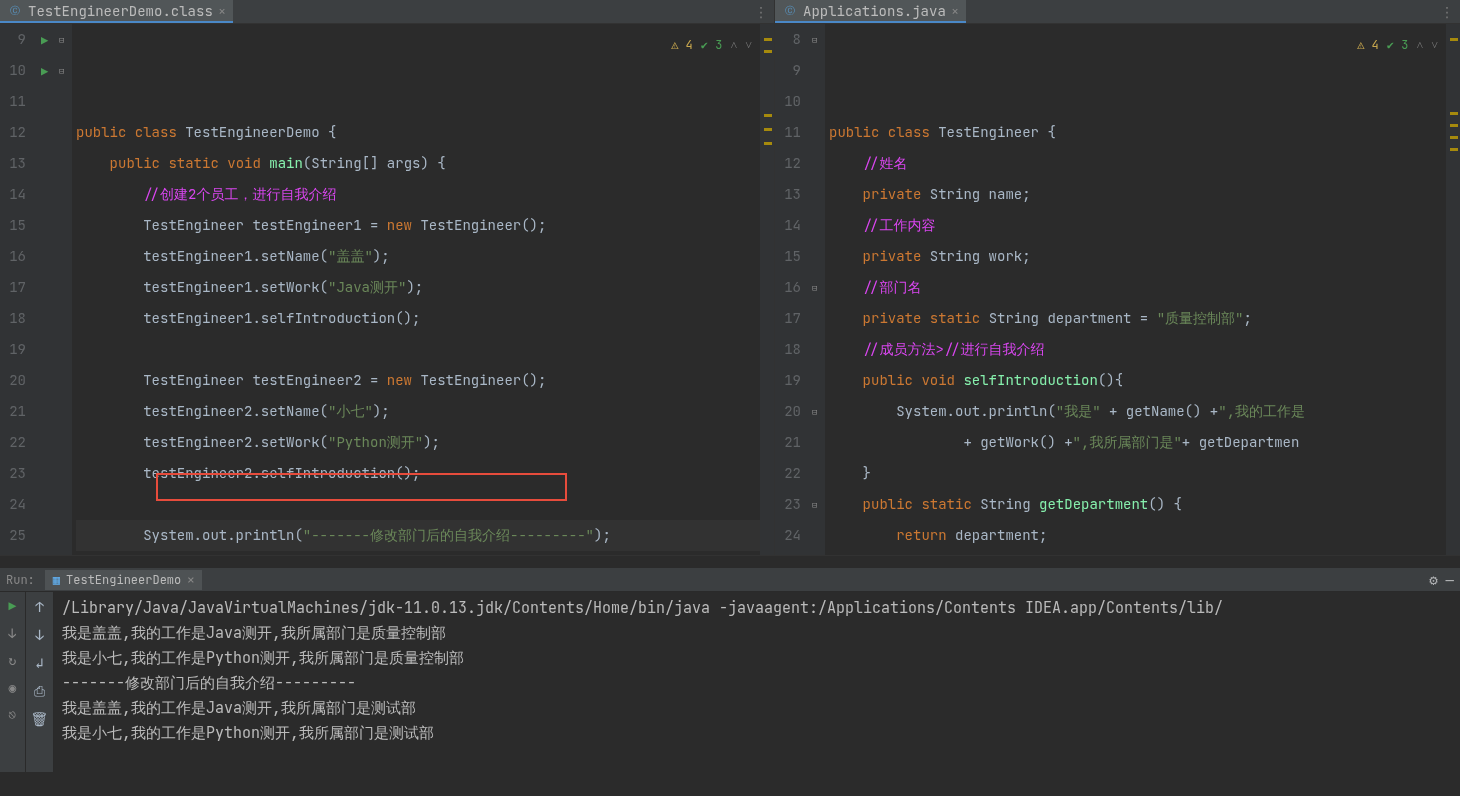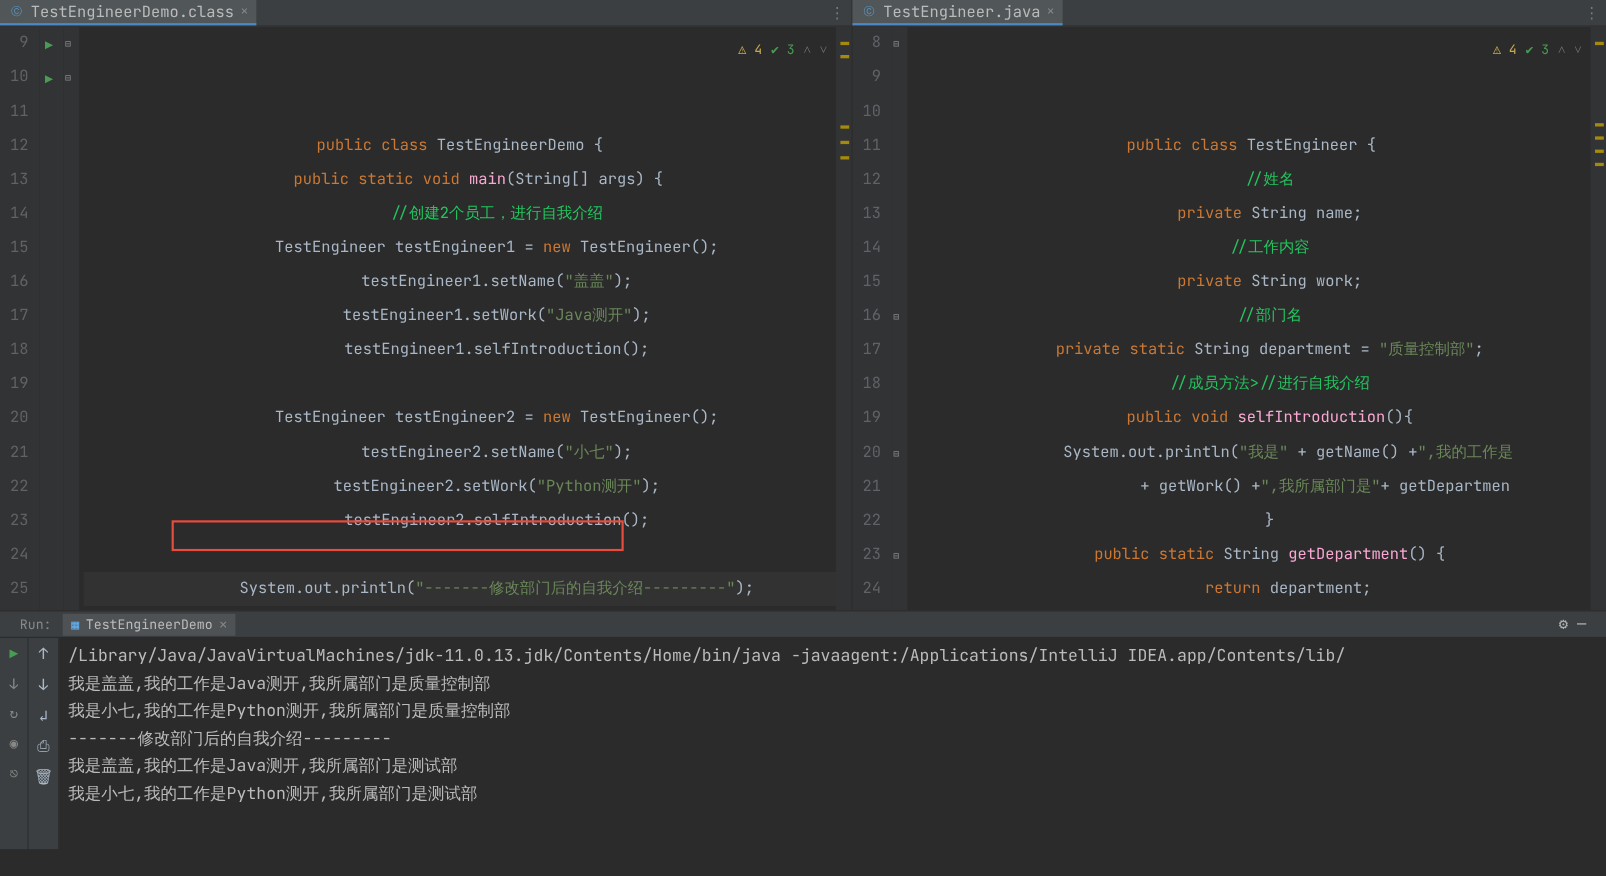--- a/index.html
+++ b/index.html
@@ -83,25 +83,25 @@
 }
 .fold-ic { position: absolute; color: #888; font-size: 9px; left: 1px; }
 .line { height: 31px; line-height: 31px; }
 .code {
   padding-left: 4px;
   white-space: pre;
   line-height: 31px;
   position: relative;
   flex: 1;
 }
-.code-lines { position: relative; text-align: center; }
+.code-lines { position: relative; }
 .kw { color: #cc7832; }
-.fn { color: #f9a8d4; }
+.fn { color: #86efac; }
 .str { color: #6a8759; }
-.com { color: #22c55e; }
+.com { color: #d946ef; }
 .it { }
 .cl { color: #a9b7c6; }
 .highlight-box {
   position: absolute;
   border: 2px solid #e74c3c;
   top: 449px;
   left: 84px;
   width: 411px;
   height: 28px;
   z-index: 5;
@@ -134,23 +134,24 @@
   background: #2b2b2b;
   height: 217px;
   display: flex;
   flex-direction: column;
 }
 .console-header {
   display: flex;
   align-items: center;
   background: #3c3f41;
   height: 24px;
-  padding: 0 18px;
+  padding: 0 6px;
   justify-content: space-between;
   border-bottom: 1px solid #2a2a2a;
+  margin-top: 12px;
 }
 .run-label { color: #888; font-size: 12px; display: flex; gap: 10px; align-items: center; }
 .run-tab {
   background: #4e5254;
   padding: 2px 8px;
   color: #bbb;
   display: flex;
   gap: 6px;
   align-items: center;
 }
@@ -248,21 +249,21 @@
         <div class="mark mk-yellow" style="top:104px"></div>
         <div class="mark mk-yellow" style="top:118px"></div>
       </div>
     </div>
   </div>
 
   <div class="editor-pane right">
     <div class="tabs">
       <div class="tab">
         <span class="tab-icon">Ⓒ</span>
-        <span>TestEngineer.java</span>
+        <span>Applications.java</span>
         <span class="tab-close">✕</span>
       </div>
       <div style="flex:1"></div>
       <span class="pane-menu">⋮</span>
     </div>
     <div class="code-area">
       <div class="gutter" id="gutter-right">
           <div class="line">8</div>
           <div class="line">9</div>
           <div class="line">10</div>
@@ -331,20 +332,20 @@
       <span class="tb" style="color:#888">◉</span>
       <span class="tb" style="color:#888">⎋</span>
     </div>
     <div class="console-toolbar2">
       <span class="tb">↑</span>
       <span class="tb">↓</span>
       <span class="tb">↲</span>
       <span class="tb">⎙</span>
       <span class="tb">🗑</span>
     </div>
-    <div class="console-out" id="console-out">/Library/Java/JavaVirtualMachines/jdk-11.0.13.jdk/Contents/Home/bin/java -javaagent:/Applications/IntelliJ IDEA.app/Contents/lib/
+    <div class="console-out" id="console-out">/Library/Java/JavaVirtualMachines/jdk-11.0.13.jdk/Contents/Home/bin/java -javaagent:/Applications/Contents IDEA.app/Contents/lib/
 我是盖盖,我的工作是Java测开,我所属部门是质量控制部
 我是小七,我的工作是Python测开,我所属部门是质量控制部
 -------修改部门后的自我介绍---------
 我是盖盖,我的工作是Java测开,我所属部门是测试部
 我是小七,我的工作是Python测开,我所属部门是测试部</div>
   </div>
 </div>
 
 </body></html>

